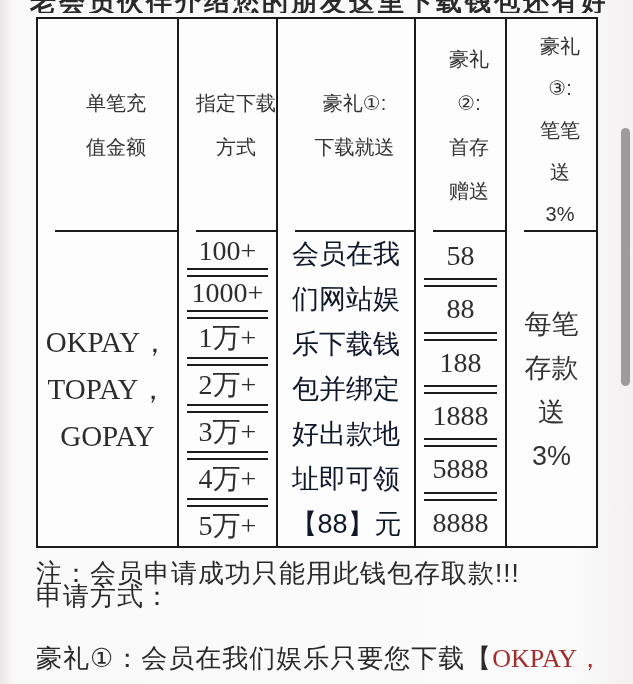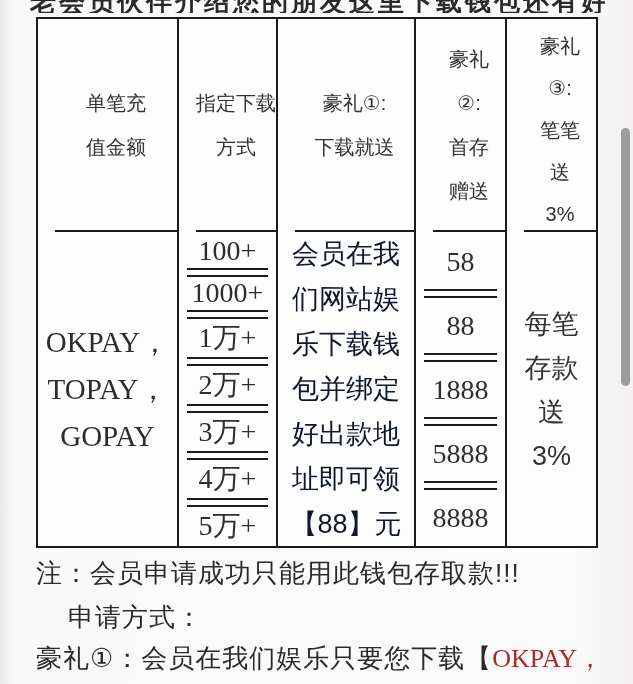--- a/index.html
+++ b/index.html
@@ -39,21 +39,21 @@
   .stack .box{
     flex:1;display:flex;align-items:center;justify-content:center;
     border-top:2px solid #1b1b1b;border-bottom:2px solid #1b1b1b;
     font-size:28px;color:#2e2e2e;
   }
   .stack .box:first-child{border-top:none;}
   .stack .box:last-child{border-bottom:none;text-align:right;}
   
   .foot{position:absolute;left:36px;font-size:26px;letter-spacing:1px;color:#2a2a2a;white-space:nowrap;}
   .foot-note{top:556px;}
-  .foot-apply{top:600px;margin-left:32px;}
+  .foot-apply{top:579px;}
   .foot-gift{top:641px;}
   .hl{color:#a32d2d;font-family:"Liberation Serif","DejaVu Serif",serif;letter-spacing:0;}
   
   .bottom-crop{
     position:absolute;left:36px;top:678px;width:560px;height:6px;overflow:hidden;opacity:.35;
   }
   .bottom-crop .inner{font-size:26px;letter-spacing:2px;color:#555;}
   
   .scroll-thumb{
     position:absolute;left:621px;top:128px;width:9px;height:258px;
@@ -103,20 +103,21 @@
 们网站娱
 乐下载钱
 包并绑定
 好出款地
 址即可领
 【88】元</div>
 
   <div class="stack b-right serif">
       <div class="box">58</div>
       <div class="box">88</div>
+      <div class="box">188</div>
       <div class="box">1888</div>
       <div class="box">5888</div>
       <div class="box">8888</div>
     </div>
 
   <div class="cell gift3">每笔
 存款
 送
 3%</div>
 </div>

